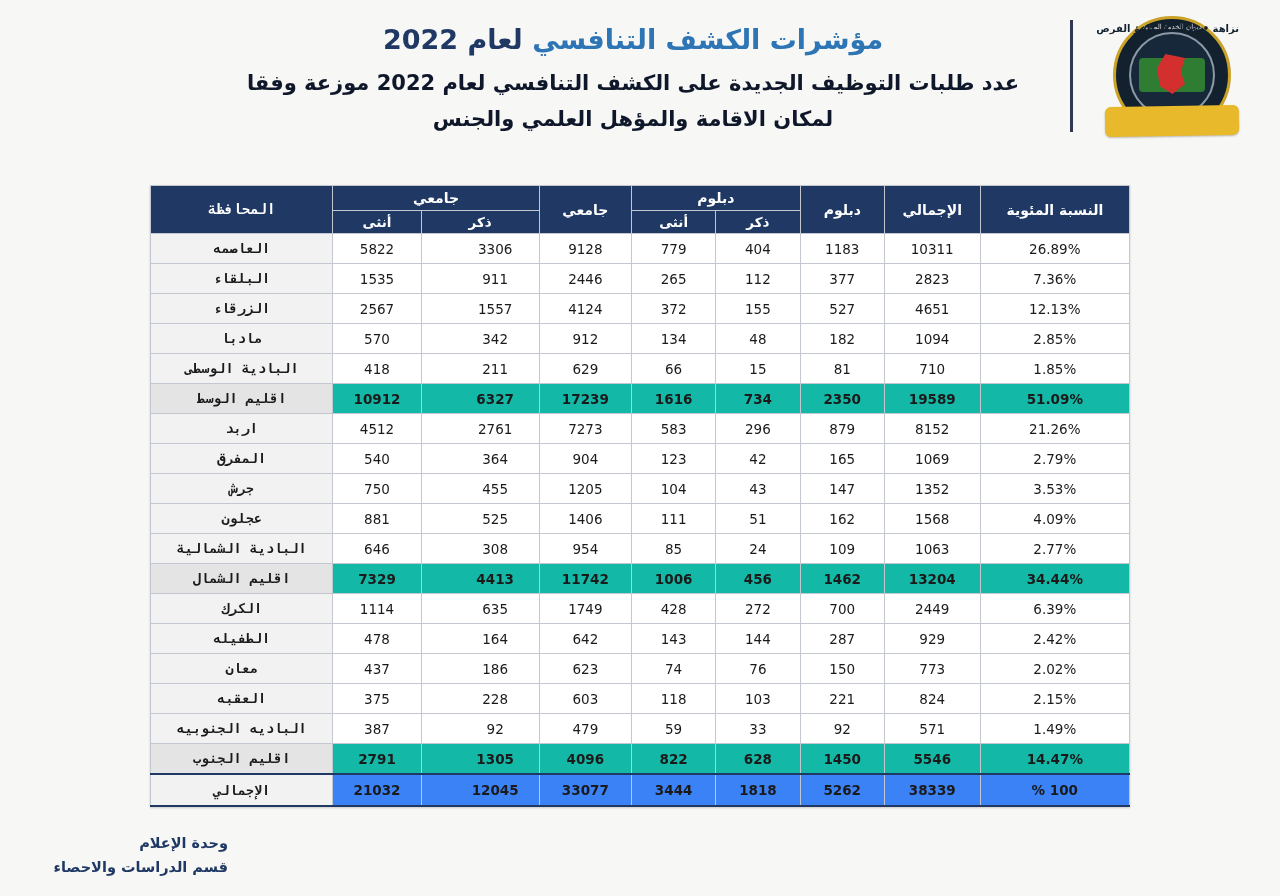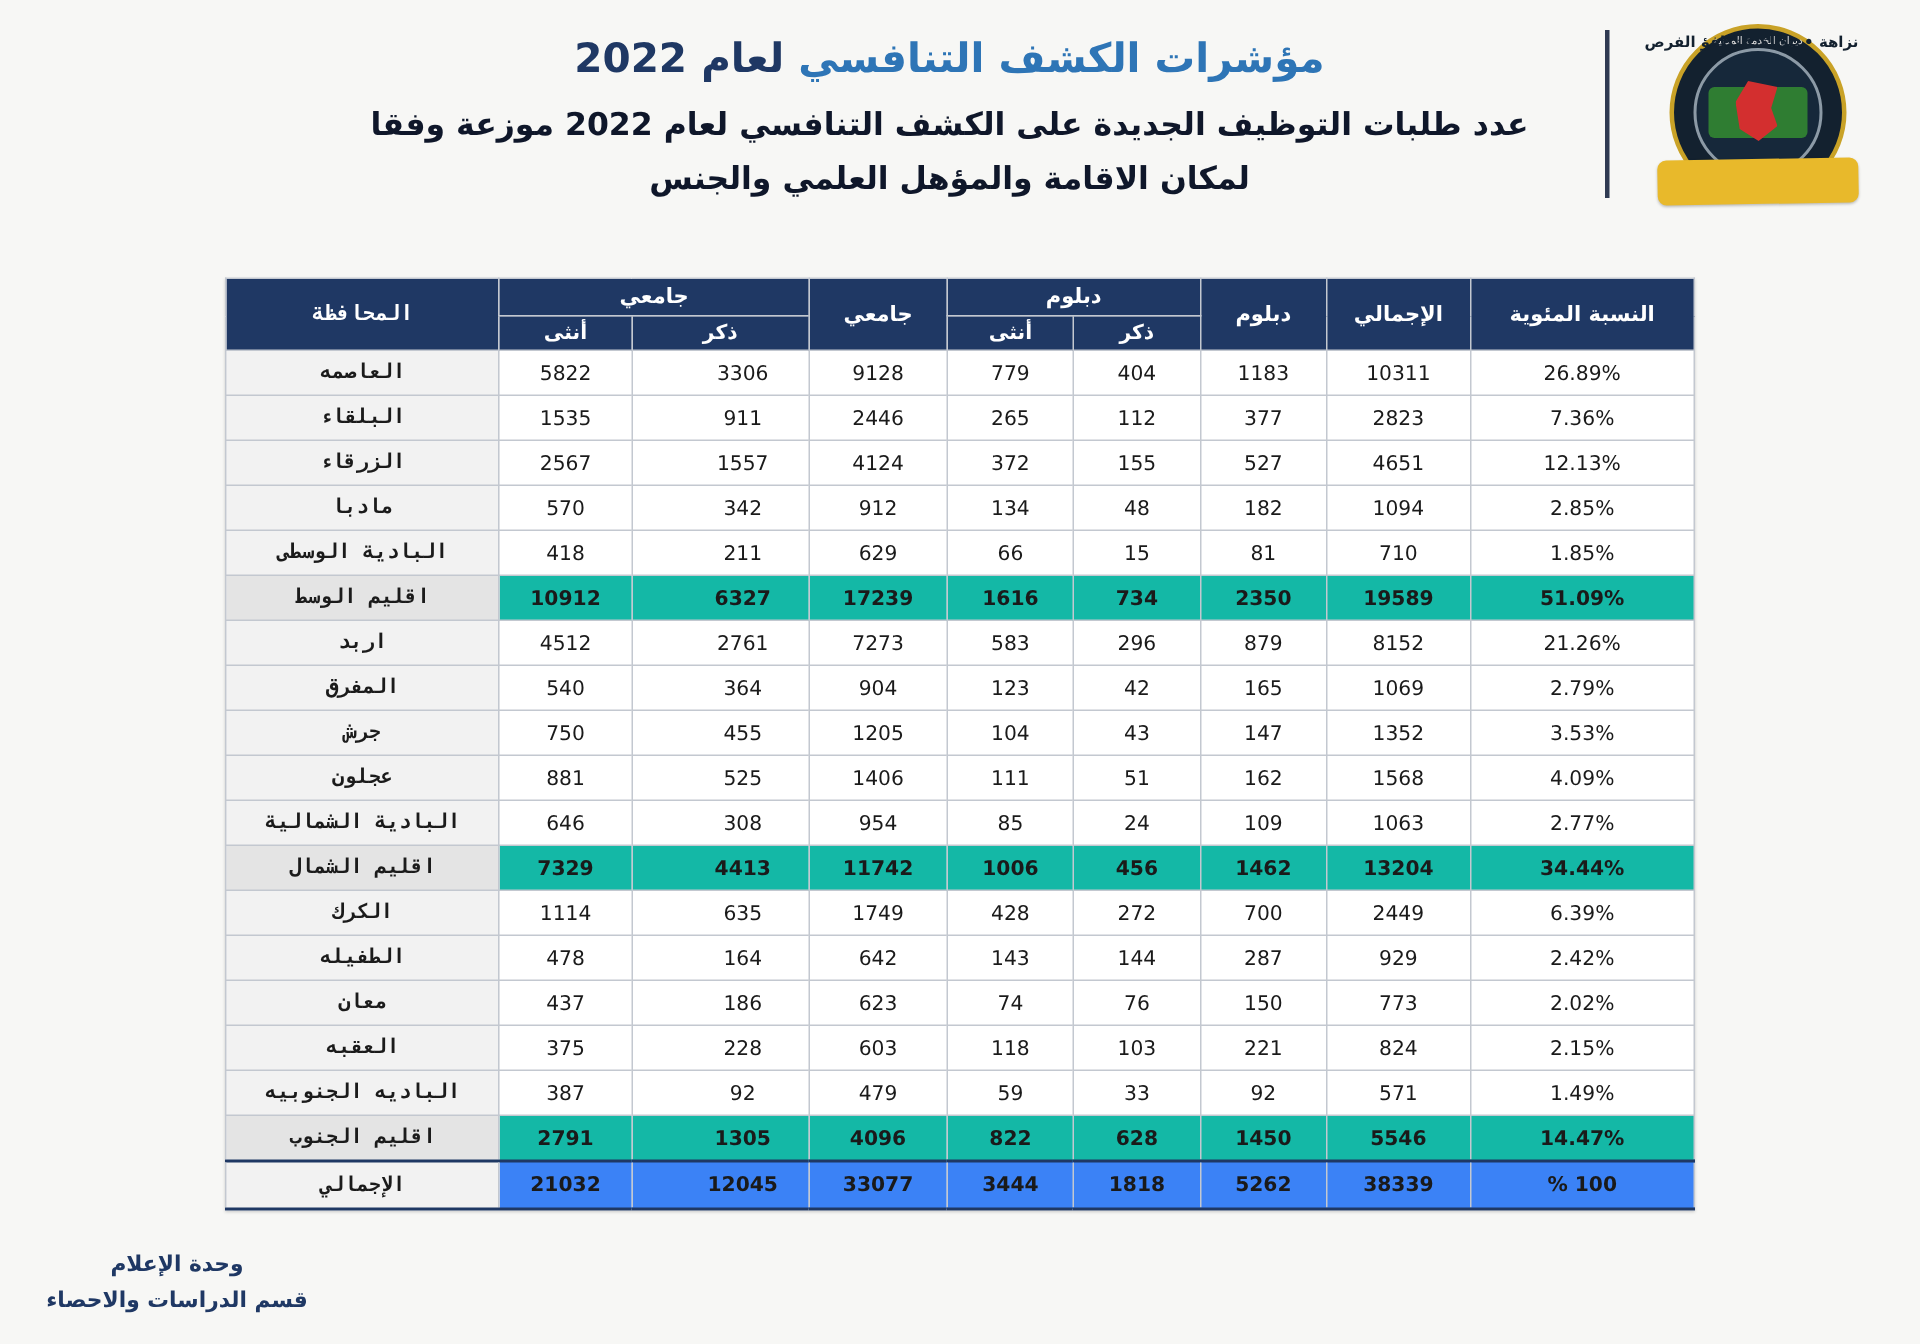--- a/index.html
+++ b/index.html
@@ -229,21 +229,21 @@
   .c-uni   { width: 95px; }
   .c-unif  { width: 88px; }
   .c-unim  { width: 88px; padding-left: 38px; }
   .c-gov   { width: 190px; font-family: Liberation Mono, monospace; }
 
   
   .footer {
     position: absolute;
     right: 1052px;
     top: 832px;
-    text-align: center;
+    text-align: right;
     direction: rtl;
     font-size: 14.5px;
     font-weight: bold;
     color: #1f3864;
     line-height: 1.65;
     width: 220px;
   }
 </style>
 </head>
 <body>

